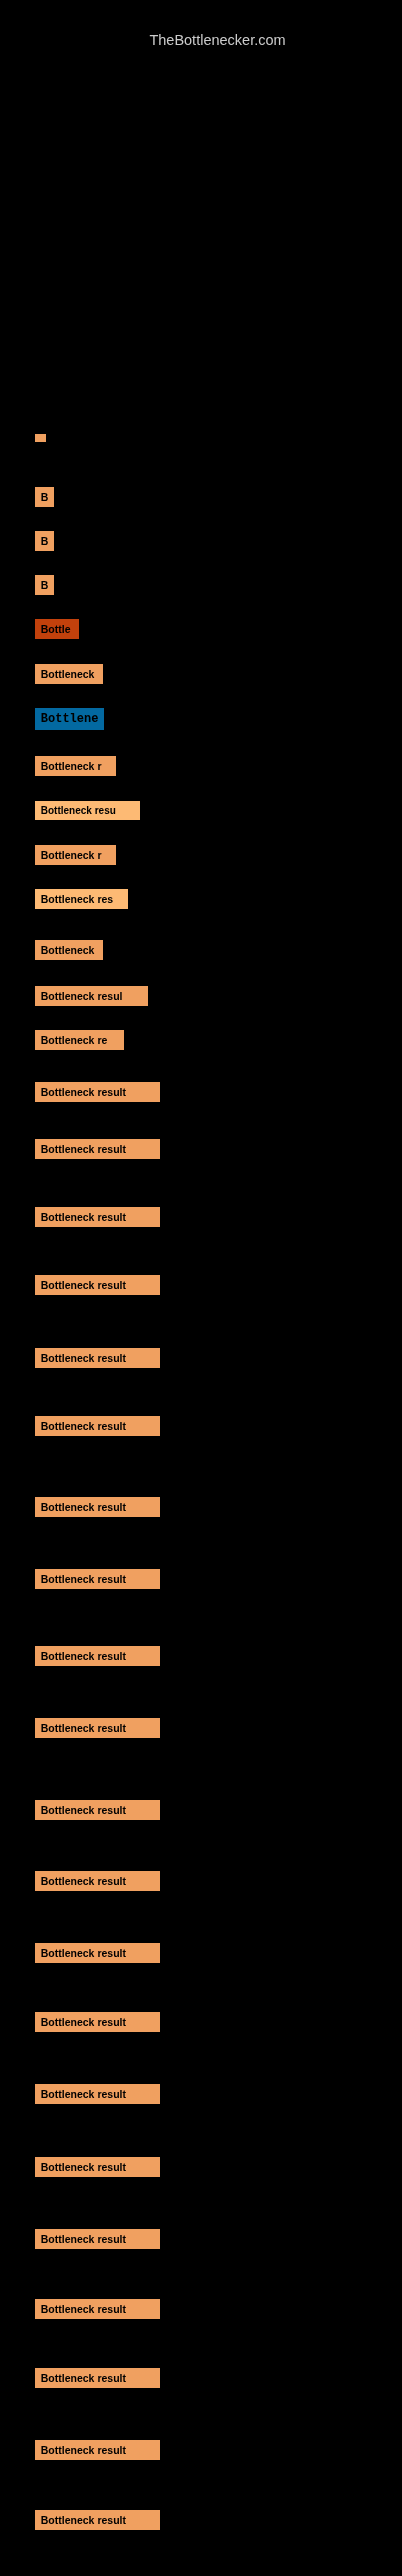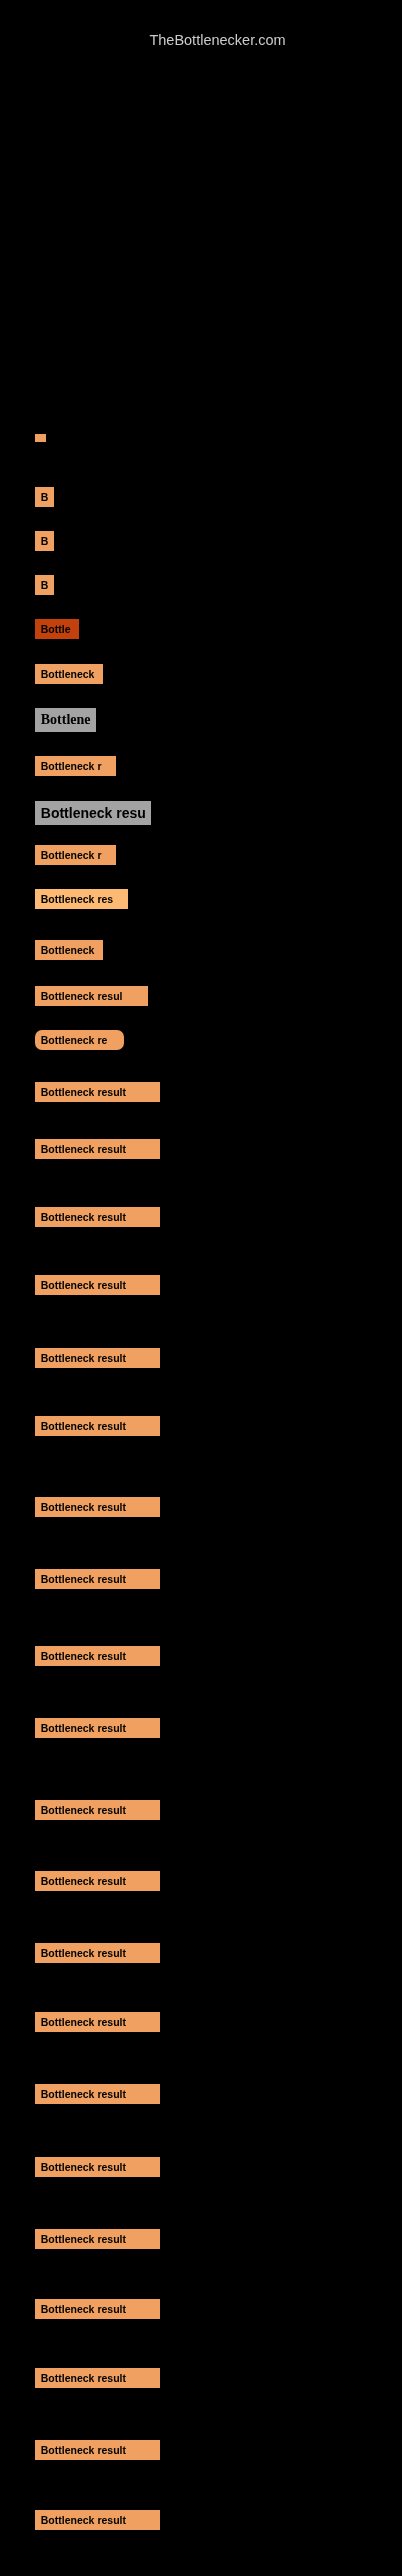--- a/index.html
+++ b/index.html
@@ -22,28 +22,28 @@
   <span style="color:#cccccc; font-size:14.5px; font-family: Arial, sans-serif;">TheBottlenecker.com</span>
 </div>
 
 <div id="bars-container" style="position:relative; width:403px; height:2536px;">
 <div style="position: absolute; top: 362px; left: 3.2px; background-color: rgb(240, 160, 96); color: rgb(0, 0, 0); font-family: Arial, sans-serif; font-size: 10.5px; font-weight: bold; padding: 4px 5.6px; white-space: nowrap; overflow: hidden; display: inline-block; min-width: 1.6px;"></div>
     <div style="position: absolute; top: 415px; left: 3.2px; background-color: rgb(240, 160, 96); color: rgb(0, 0, 0); font-family: Arial, sans-serif; font-size: 10.5px; font-weight: bold; padding: 4px 5.6px; white-space: nowrap; overflow: hidden; display: inline-block; min-width: 14.5px;">B</div>
     <div style="position: absolute; top: 459px; left: 3.2px; background-color: rgb(240, 160, 96); color: rgb(0, 0, 0); font-family: Arial, sans-serif; font-size: 10.5px; font-weight: bold; padding: 4px 5.6px; white-space: nowrap; overflow: hidden; display: inline-block; min-width: 16px;">B</div>
     <div style="position: absolute; top: 503px; left: 3.2px; background-color: rgb(240, 160, 96); color: rgb(0, 0, 0); font-family: Arial, sans-serif; font-size: 10.5px; font-weight: bold; padding: 4px 5.6px; white-space: nowrap; overflow: hidden; display: inline-block; min-width: 17.7px;">B</div>
     <div style="position: absolute; top: 547px; left: 3.2px; background-color: #c2410c; color: rgb(0, 0, 0); font-family: Arial, sans-serif; font-size: 10.5px; font-weight: bold; padding: 4px 5.6px; white-space: nowrap; overflow: hidden; display: inline-block; min-width: 44px;">Bottle</div>
     <div style="position: absolute; top: 592px; left: 3.2px; background-color: rgb(240, 160, 96); color: rgb(0, 0, 0); font-family: Arial, sans-serif; font-size: 10.5px; font-weight: bold; padding: 4px 5.6px; white-space: nowrap; overflow: hidden; display: inline-block; min-width: 68px;">Bottleneck</div>
-    <div style="position: absolute; top: 636px; left: 3.2px; background-color: #a3a3a3; color: rgb(0, 0, 0); font-family: Liberation Serif, serif; font-size: 14px; font-weight: bold; padding: 4px 5.6px; white-space: nowrap; overflow: hidden; display: inline-block; min-width: 60px;">Bottlene</div>
+    <div style="position: absolute; top: 636px; left: 3.2px; background-color: #0369a1; color: rgb(0, 0, 0); font-family: Liberation Mono, monospace; font-size: 12px; font-weight: bold; padding: 4px 5.6px; white-space: nowrap; overflow: hidden; display: inline-block; min-width: 60px;">Bottlene</div>
     <div style="position: absolute; top: 684px; left: 3.2px; background-color: rgb(240, 160, 96); color: rgb(0, 0, 0); font-family: Arial, sans-serif; font-size: 10.5px; font-weight: bold; padding: 4px 5.6px; white-space: nowrap; overflow: hidden; display: inline-block; min-width: 81px;">Bottleneck r</div>
-    <div style="position: absolute; top: 729px; left: 3.2px; background-color: #a3a3a3; color: rgb(0, 0, 0); font-family: Arial, sans-serif; font-size: 14px; font-weight: bold; padding: 4px 5.6px; white-space: nowrap; overflow: hidden; display: inline-block; min-width: 105px;">Bottleneck resu</div>
+    <div style="position: absolute; top: 729px; left: 3.2px; background-color: #fdba74; color: rgb(0, 0, 0); font-family: Arial, sans-serif; font-size: 10px; font-weight: bold; padding: 4px 5.6px; white-space: nowrap; overflow: hidden; display: inline-block; min-width: 105px;">Bottleneck resu</div>
     <div style="position: absolute; top: 773px; left: 3.2px; background-color: rgb(240, 160, 96); color: rgb(0, 0, 0); font-family: Arial, sans-serif; font-size: 10.5px; font-weight: bold; padding: 4px 5.6px; white-space: nowrap; overflow: hidden; display: inline-block; min-width: 81px;">Bottleneck r</div>
     <div style="position: absolute; top: 817px; left: 3.2px; background-color: #fdba74; color: rgb(0, 0, 0); font-family: Arial, sans-serif; font-size: 10.5px; font-weight: bold; padding: 4px 5.6px; white-space: nowrap; overflow: hidden; display: inline-block; min-width: 93px;">Bottleneck res</div>
     <div style="position: absolute; top: 868px; left: 3.2px; background-color: rgb(240, 160, 96); color: rgb(0, 0, 0); font-family: Arial, sans-serif; font-size: 10.5px; font-weight: bold; padding: 4px 5.6px; white-space: nowrap; overflow: hidden; display: inline-block; min-width: 68px;">Bottleneck</div>
     <div style="position: absolute; top: 914px; left: 3.2px; background-color: rgb(240, 160, 96); color: rgb(0, 0, 0); font-family: Arial, sans-serif; font-size: 10.5px; font-weight: bold; padding: 4px 5.6px; white-space: nowrap; overflow: hidden; display: inline-block; min-width: 113px;">Bottleneck resul</div>
-    <div style="position: absolute; top: 958px; left: 3.2px; background-color: rgb(240, 160, 96); color: rgb(0, 0, 0); font-family: Arial, sans-serif; font-size: 10.5px; font-weight: bold; padding: 4px 5.6px; white-space: nowrap; overflow: hidden; display: inline-block; min-width: 89px; border-radius: 7px;">Bottleneck re</div>
+    <div style="position: absolute; top: 958px; left: 3.2px; background-color: rgb(240, 160, 96); color: rgb(0, 0, 0); font-family: Arial, sans-serif; font-size: 10.5px; font-weight: bold; padding: 4px 5.6px; white-space: nowrap; overflow: hidden; display: inline-block; min-width: 89px;">Bottleneck re</div>
     <div style="position: absolute; top: 1010px; left: 3.2px; background-color: rgb(240, 160, 96); color: rgb(0, 0, 0); font-family: Arial, sans-serif; font-size: 10.5px; font-weight: bold; padding: 4px 5.6px; white-space: nowrap; overflow: hidden; display: inline-block; min-width: 125px;">Bottleneck result</div>
     <div style="position: absolute; top: 1067px; left: 3.2px; background-color: rgb(240, 160, 96); color: rgb(0, 0, 0); font-family: Arial, sans-serif; font-size: 10.5px; font-weight: bold; padding: 4px 5.6px; white-space: nowrap; overflow: hidden; display: inline-block; min-width: 125px;">Bottleneck result</div>
     <div style="position: absolute; top: 1135px; left: 3.2px; background-color: rgb(240, 160, 96); color: rgb(0, 0, 0); font-family: Arial, sans-serif; font-size: 10.5px; font-weight: bold; padding: 4px 5.6px; white-space: nowrap; overflow: hidden; display: inline-block; min-width: 125px;">Bottleneck result</div>
     <div style="position: absolute; top: 1203px; left: 3.2px; background-color: rgb(240, 160, 96); color: rgb(0, 0, 0); font-family: Arial, sans-serif; font-size: 10.5px; font-weight: bold; padding: 4px 5.6px; white-space: nowrap; overflow: hidden; display: inline-block; min-width: 125px;">Bottleneck result</div>
     <div style="position: absolute; top: 1276px; left: 3.2px; background-color: rgb(240, 160, 96); color: rgb(0, 0, 0); font-family: Arial, sans-serif; font-size: 10.5px; font-weight: bold; padding: 4px 5.6px; white-space: nowrap; overflow: hidden; display: inline-block; min-width: 125px;">Bottleneck result</div>
     <div style="position: absolute; top: 1344px; left: 3.2px; background-color: rgb(240, 160, 96); color: rgb(0, 0, 0); font-family: Arial, sans-serif; font-size: 10.5px; font-weight: bold; padding: 4px 5.6px; white-space: nowrap; overflow: hidden; display: inline-block; min-width: 125px;">Bottleneck result</div>
     <div style="position: absolute; top: 1425px; left: 3.2px; background-color: rgb(240, 160, 96); color: rgb(0, 0, 0); font-family: Arial, sans-serif; font-size: 10.5px; font-weight: bold; padding: 4px 5.6px; white-space: nowrap; overflow: hidden; display: inline-block; min-width: 125px;">Bottleneck result</div>
     <div style="position: absolute; top: 1497px; left: 3.2px; background-color: rgb(240, 160, 96); color: rgb(0, 0, 0); font-family: Arial, sans-serif; font-size: 10.5px; font-weight: bold; padding: 4px 5.6px; white-space: nowrap; overflow: hidden; display: inline-block; min-width: 125px;">Bottleneck result</div>
     <div style="position: absolute; top: 1574px; left: 3.2px; background-color: rgb(240, 160, 96); color: rgb(0, 0, 0); font-family: Arial, sans-serif; font-size: 10.5px; font-weight: bold; padding: 4px 5.6px; white-space: nowrap; overflow: hidden; display: inline-block; min-width: 125px;">Bottleneck result</div>
     <div style="position: absolute; top: 1646px; left: 3.2px; background-color: rgb(240, 160, 96); color: rgb(0, 0, 0); font-family: Arial, sans-serif; font-size: 10.5px; font-weight: bold; padding: 4px 5.6px; white-space: nowrap; overflow: hidden; display: inline-block; min-width: 125px;">Bottleneck result</div>

